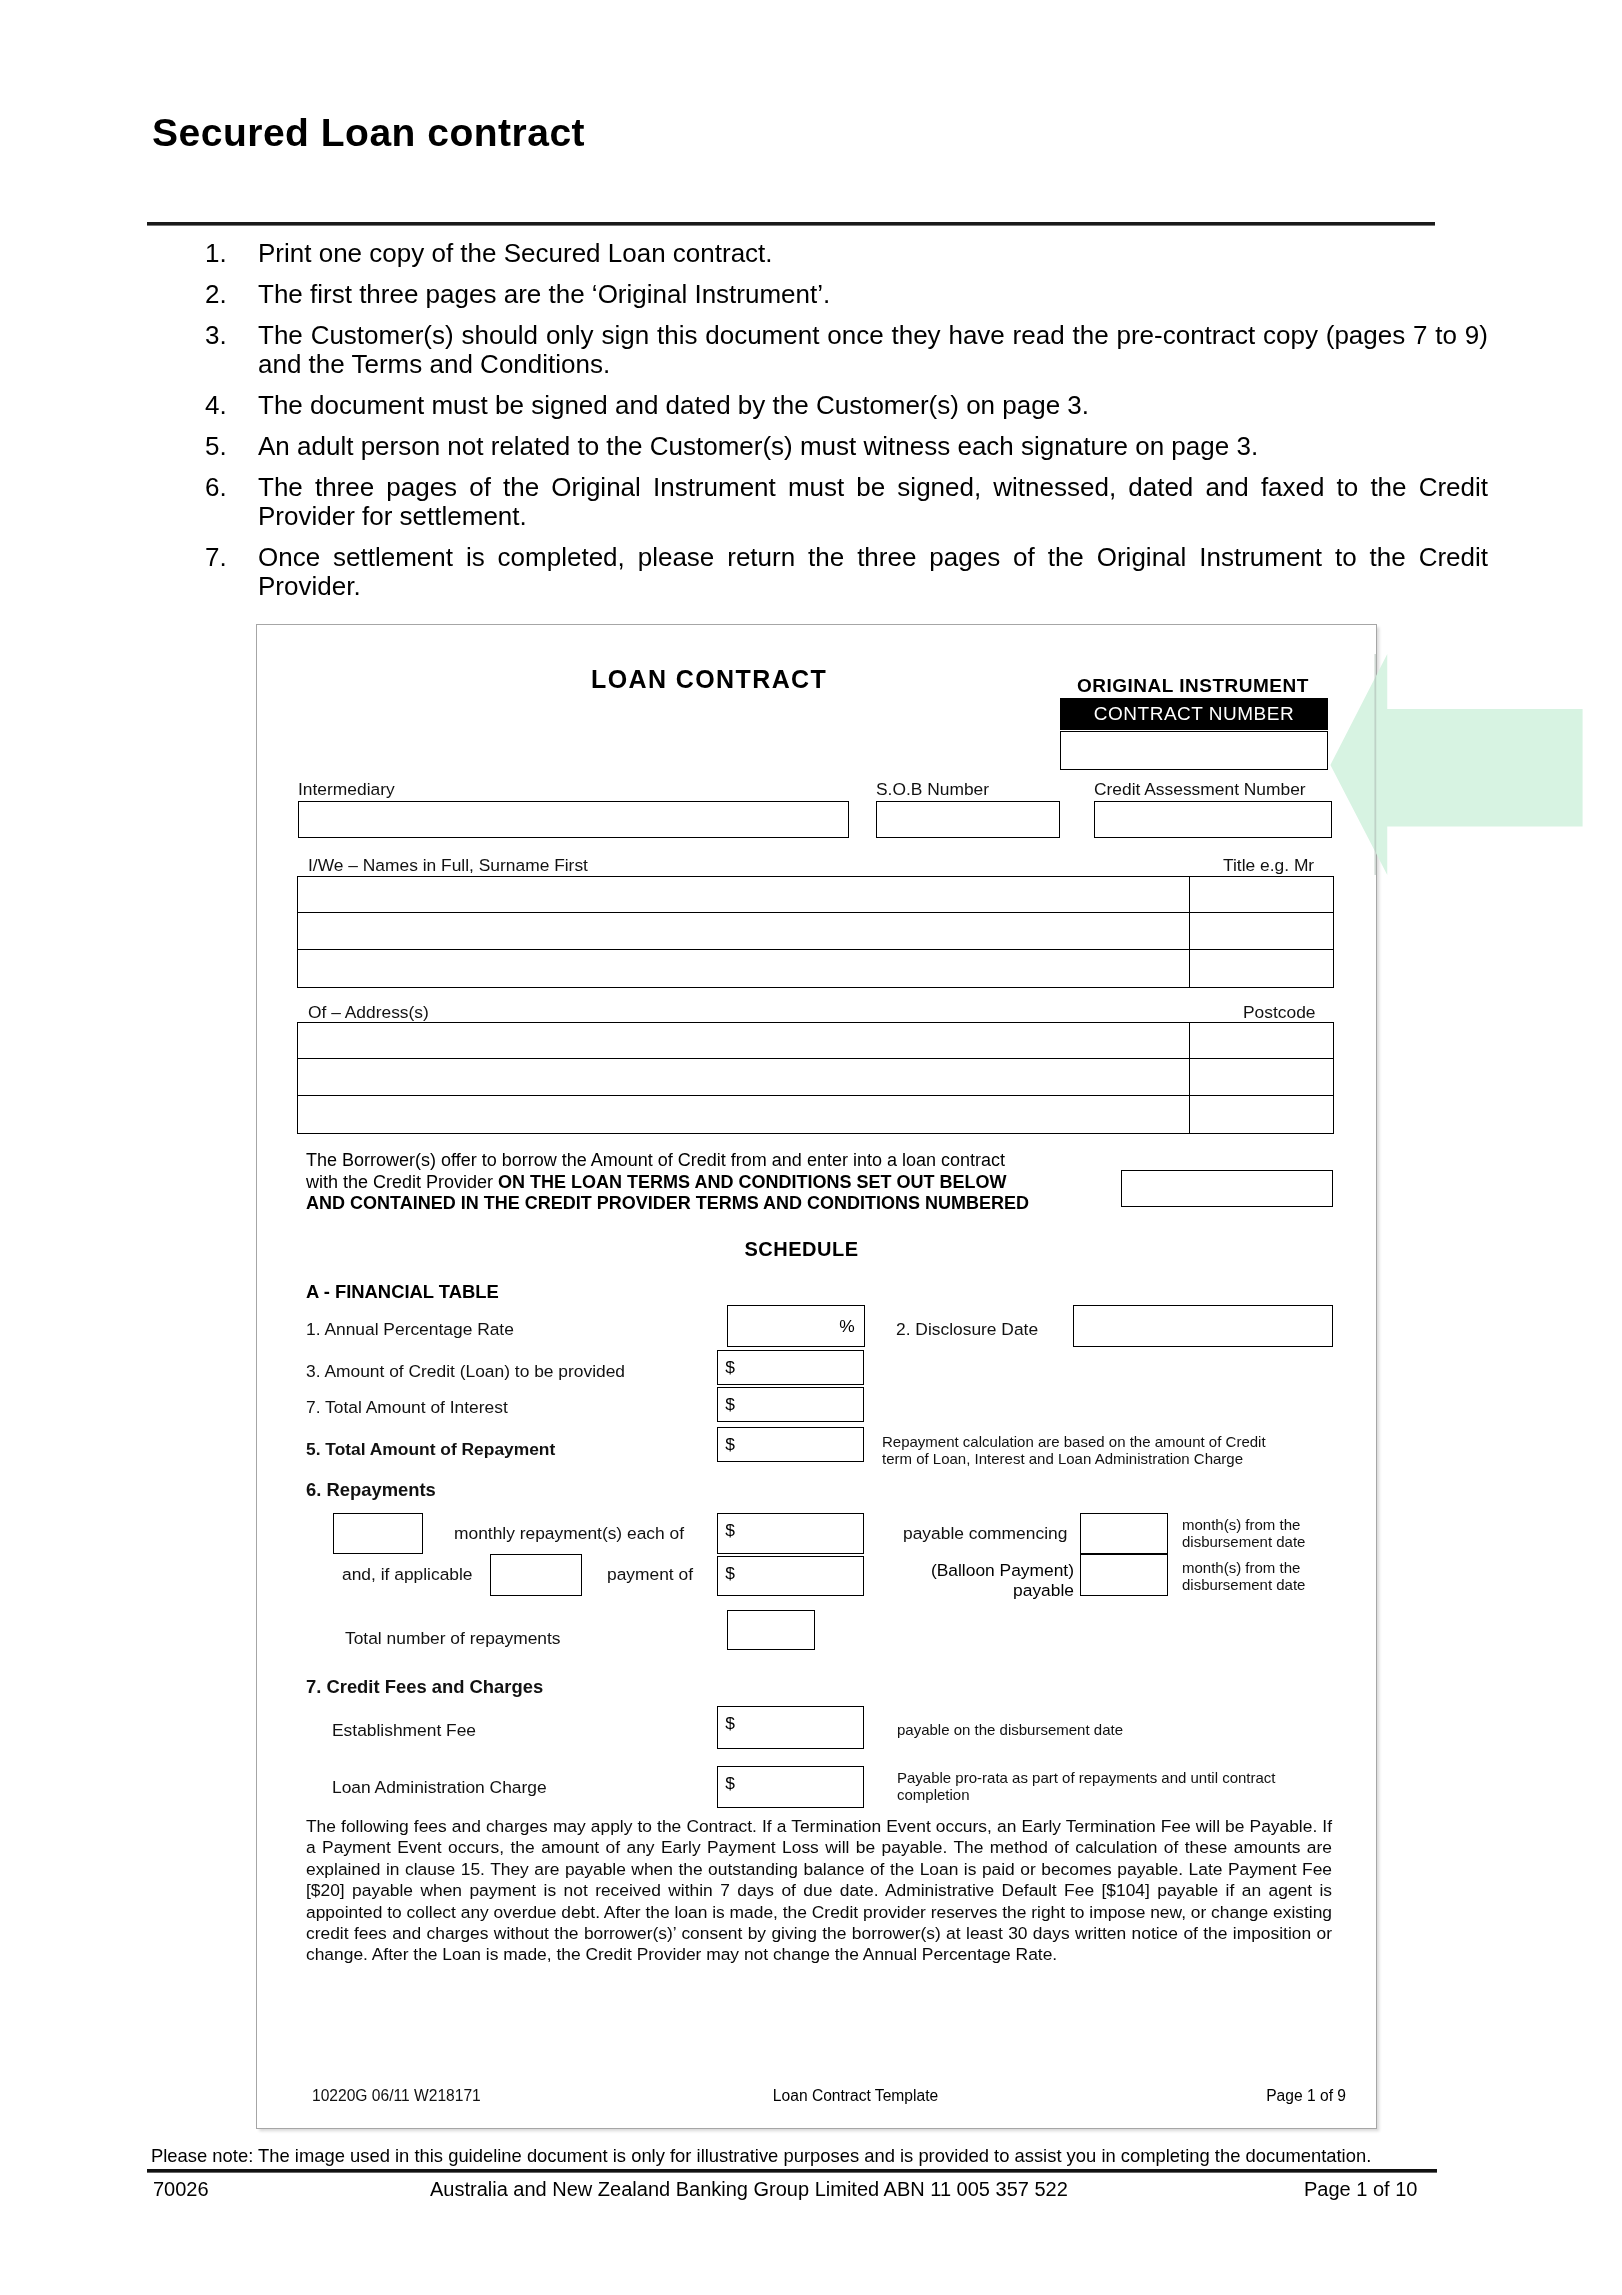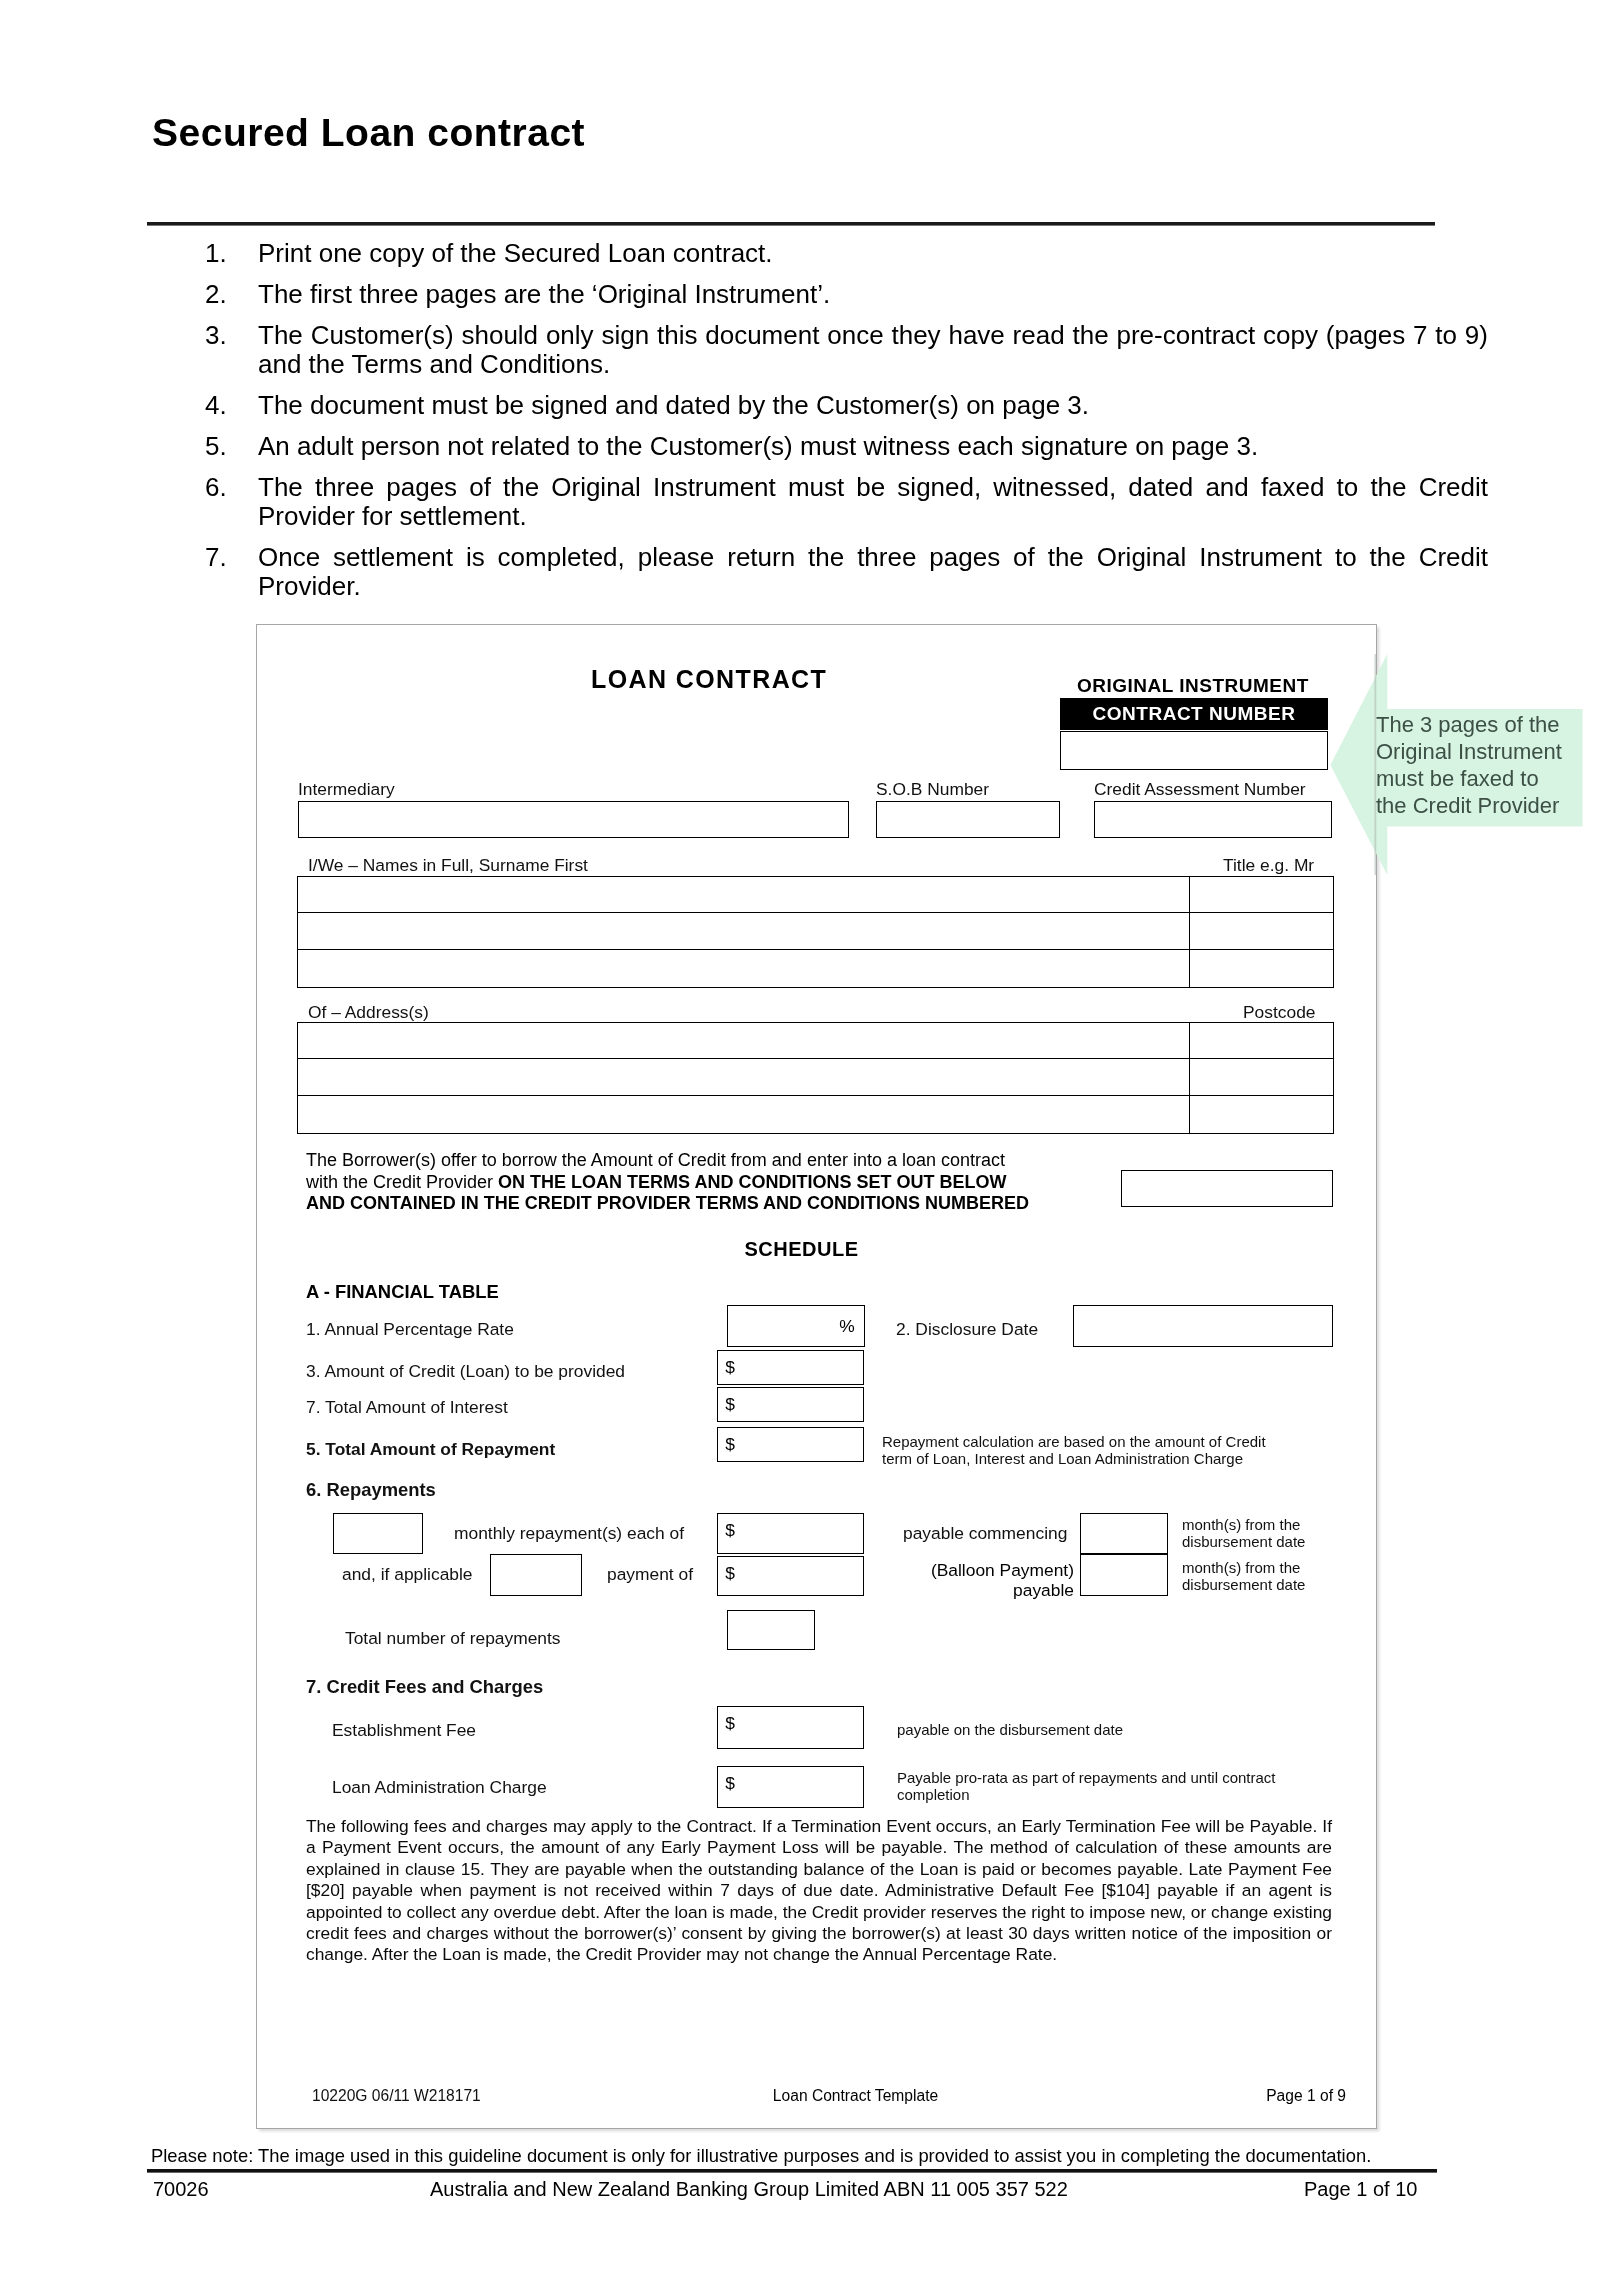--- a/index.html
+++ b/index.html
@@ -69,21 +69,21 @@
       <span class="step-text">Once settlement is completed, please return the three pages of the Original Instrument to the Credit Provider.</span>
     </div>
   </div>
 
   <div class="form">
 
     <div class="abs bold nw" style="left:334px;top:40px;font-size:25px;letter-spacing:1.4px;">LOAN CONTRACT</div>
     <div class="abs bold nw" style="left:820px;top:50px;font-size:19px;letter-spacing:0.5px;">ORIGINAL INSTRUMENT</div>
 
     <div class="abs" style="left:803px;top:73px;width:268px;height:32px;background:#000;color:#fff;
-         display:flex;align-items:center;justify-content:center;font-size:19px;font-weight:bold;letter-spacing:0.5px;">CONTRACT NUMBER</div>
+         display:flex;align-items:center;justify-content:center;font-size:19px;font-weight:normal;letter-spacing:0.5px;">CONTRACT NUMBER</div>
     <div class="fbox" style="left:803px;top:106px;width:268px;height:39px;"></div>
 
     <div class="flabel" style="left:41px;top:154px;">Intermediary</div>
     <div class="flabel" style="left:619px;top:154px;">S.O.B Number</div>
     <div class="flabel" style="left:837px;top:154px;">Credit Assessment Number</div>
     <div class="fbox" style="left:41px;top:176px;width:551px;height:37px;"></div>
     <div class="fbox" style="left:619px;top:176px;width:184px;height:37px;"></div>
     <div class="fbox" style="left:837px;top:176px;width:238px;height:37px;"></div>
 
     <div class="flabel" style="left:51px;top:230px;">I/We – Names in Full, Surname First</div>
@@ -208,26 +208,20 @@
     <div class="abs" style="left:39px;top:1462px;width:1119px;text-align:center;font-size:15.6px;">Loan Contract Template</div>
     <div class="abs" style="right:30px;top:1462px;font-size:15.6px;">Page 1 of 9</div>
   </div>
 
   <div class="abs" style="left:1330px;top:654px;width:253px;height:221px;z-index:5;">
     <svg width="253" height="221" viewBox="0 0 275 241">
       <polygon points="0,121 62,0 62,60 275,60 275,188 62,188 62,241" fill="#d7f3e2"></polygon>
       <line x1="49" y1="0" x2="49" y2="241" stroke="#aab8b0" stroke-width="2" opacity="0.55"></line>
     </svg>
   </div>
-  <div class="callout-text" style="left:1376px;top:711px;">
-    <div>The 3 pages of the</div>
-    <div>Original Instrument</div>
-    <div>must be faxed to</div>
-    <div>the Credit Provider</div>
-  </div>
 
   <div class="footer-note">Please note:  The image used in this guideline document is only for illustrative purposes and is provided to assist you in completing the documentation.</div>
   <div class="footer-rule"></div>
   <div class="footer-item" style="left:153px;">70026</div>
   <div class="footer-item" style="left:430px;">Australia and New Zealand Banking Group Limited  ABN 11 005 357 522</div>
   <div class="footer-item" style="left:1304px;">Page 1 of 10</div>
 
 </div>
 
 

